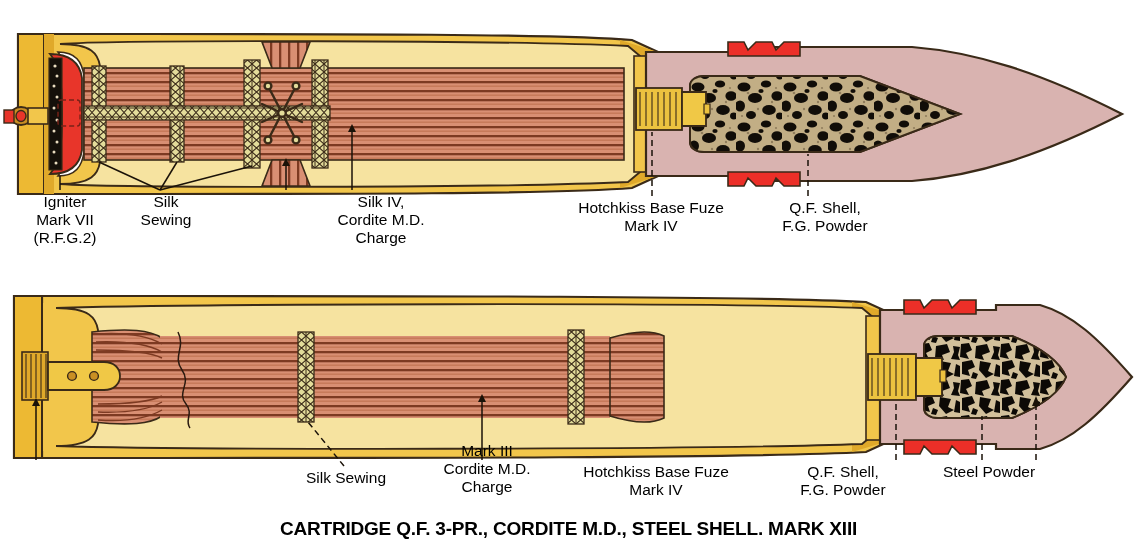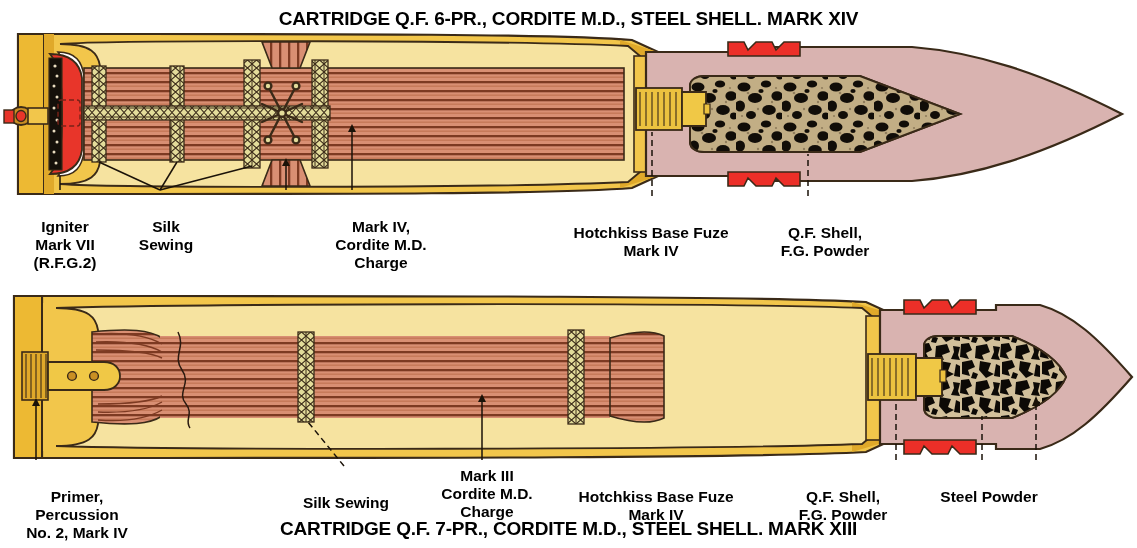--- a/index.html
+++ b/index.html
@@ -13,32 +13,31 @@
 
   .title{
     position:absolute;left:0;width:1137px;text-align:center;
     font-weight:bold;font-size:19px;letter-spacing:-0.2px;
     white-space:nowrap;
   }
   #title-top{top:8px;}
   #title-bottom{top:518px;}
 
   .label{
-    position:absolute;font-weight:bold;font-size:15.5px;
-    line-height:1.16;text-align:center;white-space:pre-line;margin-top:25px;
+    position:absolute;font-weight:normal;font-size:15.5px;
+    line-height:1.16;text-align:center;white-space:pre-line;
   }
 
   svg{position:absolute;left:0;top:0;}
 </style>
 </head>
 <body>
 
 <div class="stage">
 
-  <div class="title" id="title-top">CARTRIDGE Q.F. 6-PR., CORDITE M.D., STEEL SHELL. MARK XIV</div>
 
   <svg width="1137" height="548" viewBox="0 0 1137 548">
     <defs>
 
       <pattern id="corditeH" width="8" height="9" patternUnits="userSpaceOnUse">
         <rect width="8" height="9" fill="#d98f73"></rect>
         <rect width="8" height="2.3" y="0" fill="#7d3a22"></rect>
         <rect width="8" height="1.1" y="4.6" fill="#c0714f"></rect>
       </pattern>
 
@@ -342,43 +341,40 @@
   </svg>
 
   <div class="label" style="left:10px;top:193px;width:110px;">Igniter
 Mark VII
 (R.F.G.2)</div>
 
   <div class="label" style="left:124px;top:193px;width:84px;">Silk
 Sewing</div>
 
 
-  <div class="label" style="left:318px;top:193px;width:126px;">Mark IV,
+  <div class="label" style="left:318px;top:193px;width:126px;">Silk IV,
 Cordite M.D.
 Charge</div>
 
   <div class="label" style="left:545px;top:199px;width:212px;">Hotchkiss Base Fuze
 Mark IV</div>
 
   <div class="label" style="left:762px;top:199px;width:126px;">Q.F. Shell,
 F.G. Powder</div>
 
-  <div class="label" style="left:6px;top:463px;width:142px;">Primer,
-Percussion
-No. 2, Mark IV</div>
 
   <div class="label" style="left:285px;top:469px;width:122px;">Silk Sewing</div>
 
   <div class="label" style="left:424px;top:442px;width:126px;">Mark III
 Cordite M.D.
 Charge</div>
 
   <div class="label" style="left:550px;top:463px;width:212px;">Hotchkiss Base Fuze
 Mark IV</div>
 
   <div class="label" style="left:780px;top:463px;width:126px;">Q.F. Shell,
 F.G. Powder</div>
 
   <div class="label" style="left:930px;top:463px;width:118px;">Steel Powder</div>
 
-  <div class="title" id="title-bottom">CARTRIDGE Q.F. 7-PR., CORDITE M.D., STEEL SHELL. MARK XIII</div>
+  <div class="title" id="title-bottom">CARTRIDGE Q.F. 3-PR., CORDITE M.D., STEEL SHELL. MARK XIII</div>
 
 </div>
 
 </body></html>

